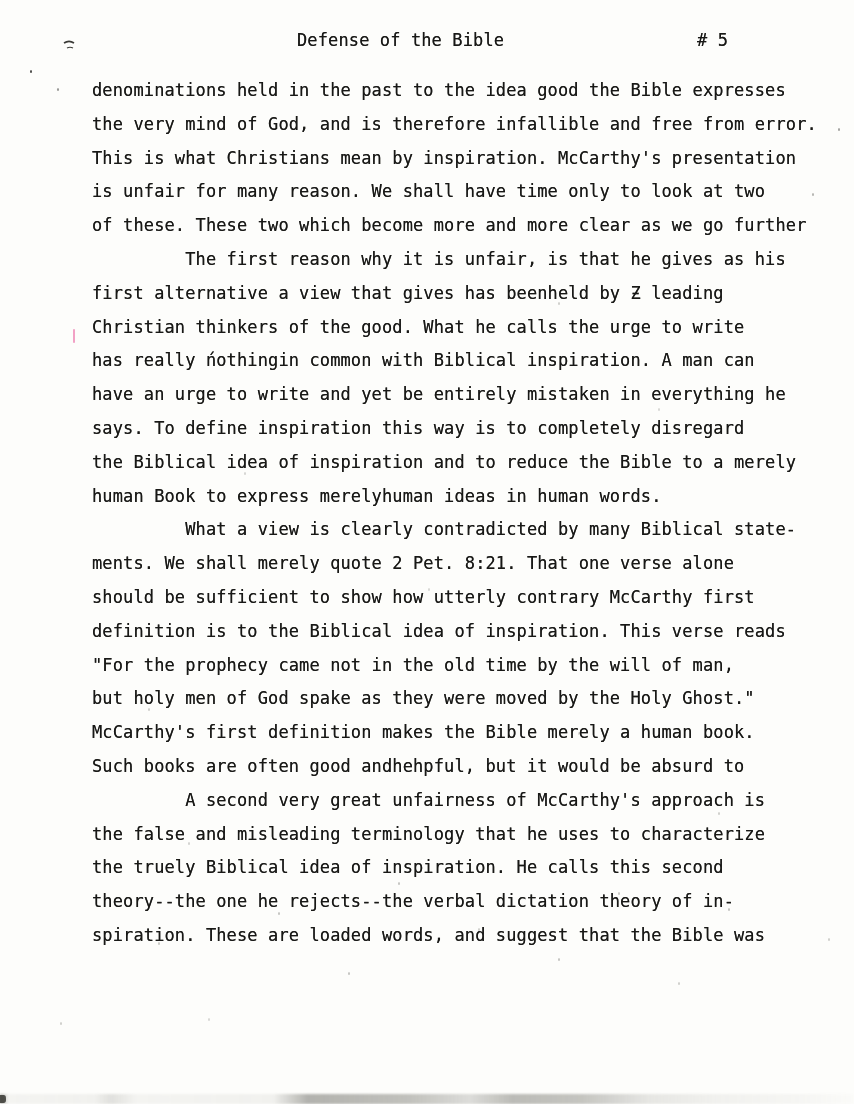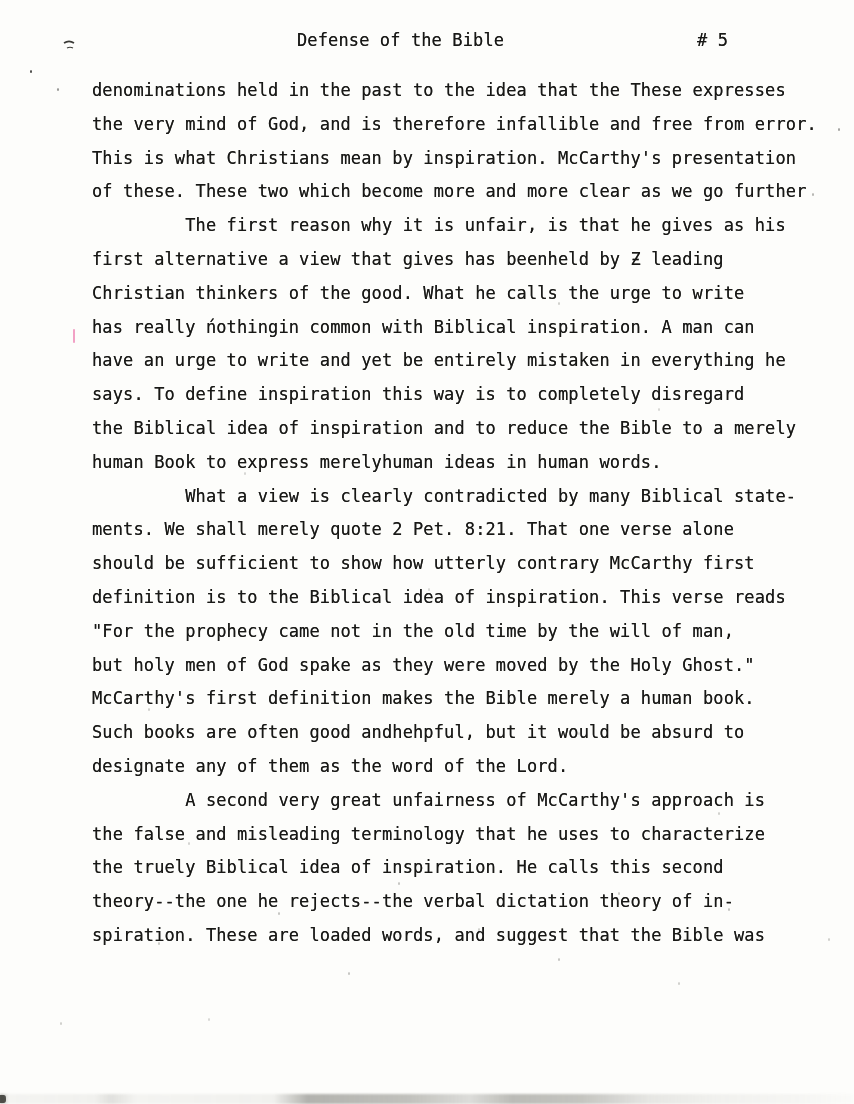--- a/index.html
+++ b/index.html
@@ -142,41 +142,41 @@
 <body>
 
 <div class="page">
 
   <div class="header">
     <span class="doc-title">Defense of the Bible</span>
     <span class="page-number"># 5</span>
   </div>
 
   <div class="doc-body">
-      <div class="line">denominations held in the past to the idea that the These expresses</div>
+      <div class="line">denominations held in the past to the idea good the Bible expresses</div>
       <div class="line">the very mind of God, and is therefore infallible and free from error.</div>
       <div class="line">This is what Christians mean by inspiration. McCarthy's presentation</div>
+      <div class="line">is unfair for many reason. We shall have time only to look at two</div>
       <div class="line">of these. These two which become more and more clear as we go further</div>
       <div class="line">         The first reason why it is unfair, is that he gives as his</div>
       <div class="line">first alternative a view that gives has beenheld by Ƶ leading</div>
       <div class="line">Christian thinkers of the good. What he calls the urge to write</div>
       <div class="line">has really ńothingin common with Biblical inspiration. A man can</div>
       <div class="line">have an urge to write and yet be entirely mistaken in everything he</div>
       <div class="line">says. To define inspiration this way is to completely disregard</div>
       <div class="line">the Biblical idea of inspiration and to reduce the Bible to a merely</div>
       <div class="line">human Book to express merelyhuman ideas in human words.</div>
       <div class="line">         What a view is clearly contradicted by many Biblical state-</div>
       <div class="line">ments. We shall merely quote 2 Pet. 8:21. That one verse alone</div>
       <div class="line">should be sufficient to show how utterly contrary McCarthy first</div>
       <div class="line">definition is to the Biblical idea of inspiration. This verse reads</div>
       <div class="line">"For the prophecy came not in the old time by the will of man,</div>
       <div class="line">but holy men of God spake as they were moved by the Holy Ghost."</div>
       <div class="line">McCarthy's first definition makes the Bible merely a human book.</div>
       <div class="line">Such books are often good andhehpful, but it would be absurd to</div>
-      <div class="line">designate any of them as the word of the Lord.</div>
       <div class="line">         A second very great unfairness of McCarthy's approach is</div>
       <div class="line">the false and misleading terminology that he uses to characterize</div>
       <div class="line">the truely Biblical idea of inspiration. He calls this second</div>
       <div class="line">theory--the one he rejects--the verbal dictation theory of in-</div>
       <div class="line">spiration. These are loaded words, and suggest that the Bible was</div>
     </div>
 
   <svg class="squiggle" viewBox="0 0 12 10" xmlns="http://www.w3.org/2000/svg">
     <path d="M1 3 C4 1, 8 1, 11 3" stroke="#3a3a36" stroke-width="1.6" fill="none"></path>
     <path d="M4 8 C6 7, 8 7, 10 8" stroke="#3a3a36" stroke-width="1.2" fill="none"></path>

